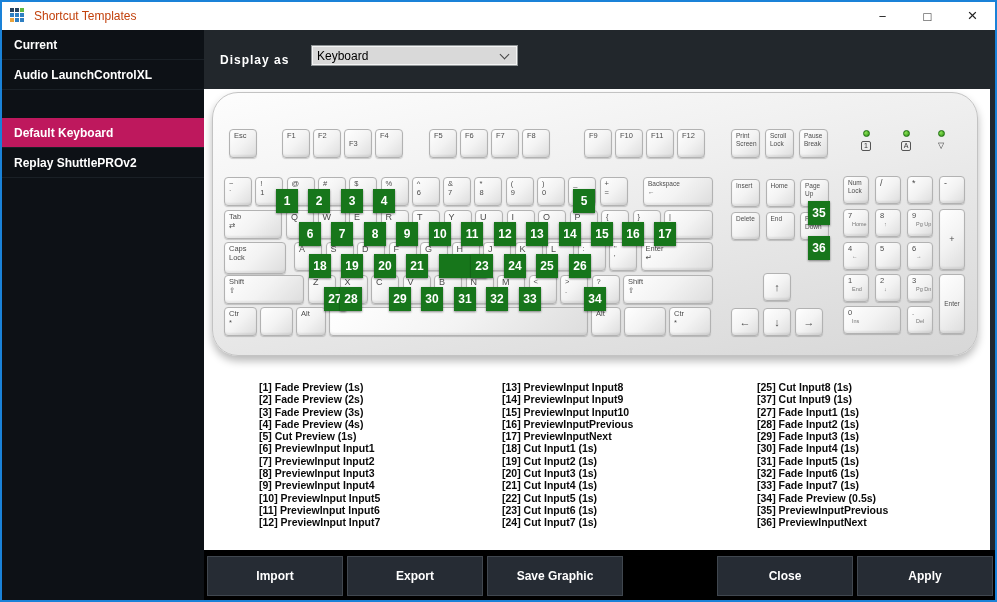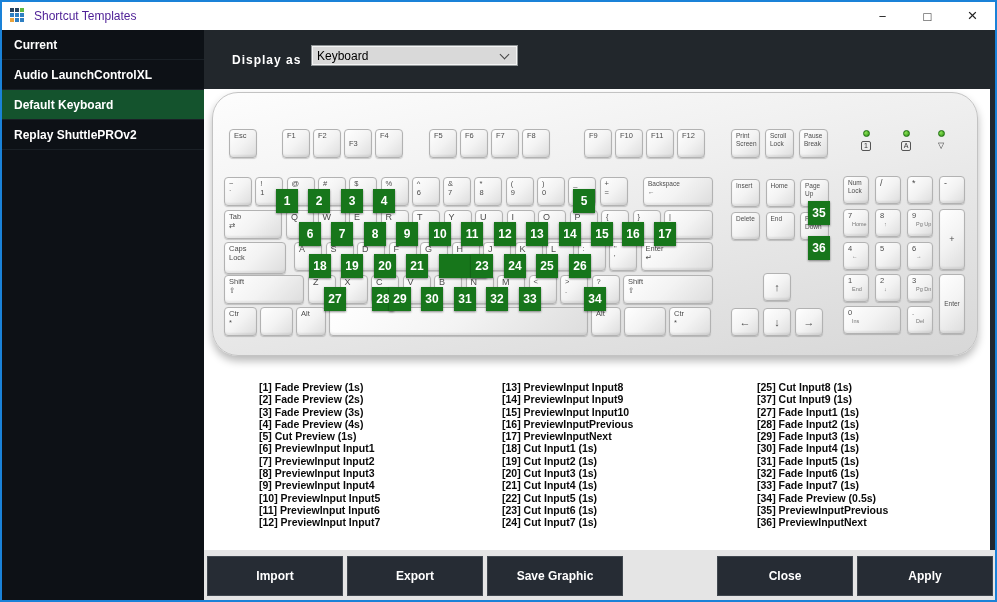--- a/index.html
+++ b/index.html
@@ -7,44 +7,44 @@
               font-family:"Liberation Sans", sans-serif; cursor:default; }
   .window { position:relative; width:997px; height:602px; background:#fff;
             border:2px solid #1a82d8; }
 
   
   .titlebar { position:absolute; left:0; top:0; right:0; height:28px; background:#fff;
               display:flex; align-items:center; }
   .app-icon { width:16px; height:16px; margin-left:8px; display:grid;
               grid-template-columns:repeat(3,4px); grid-template-rows:repeat(3,4px); gap:1px; }
   .app-icon span { width:4px; height:4px; display:block; }
-  .title-text { margin-left:8px; font-size:12px; color:#4c1d95; }
+  .title-text { margin-left:8px; font-size:12px; color:#c2410c; }
   .win-controls { margin-left:auto; display:flex; height:100%; }
   .win-btn { width:45px; height:100%; display:flex; align-items:center; justify-content:center;
              font-size:13px; color:#222; }
   .win-btn.close { font-size:17px; }
 
   
   .sidebar { position:absolute; left:0; top:28px; width:202px; bottom:0; background:#0d1116; }
   .side-item { height:30px; line-height:30px; padding-left:12px; color:#fff; font-size:12px;
                font-weight:bold; border-bottom:1px solid #1a2026; white-space:nowrap; overflow:hidden; }
 
   
   .main { position:absolute; left:202px; top:28px; right:0; bottom:0; background:#212730; }
   .topbar { position:absolute; left:0; top:0; right:0; height:59px; background:#22272c;
             display:flex; align-items:center; }
-  .display-as { color:#fff; font-size:12px; font-weight:bold; margin-left:28px; letter-spacing:1px; }
+  .display-as { color:#fff; font-size:12px; font-weight:bold; margin-left:16px; letter-spacing:1px; }
   .dropdown { position:absolute; left:107px; top:15px; width:207px; height:21px;
               background:#d9d9d9; border:1px solid #8f9496; box-shadow:inset 0 0 0 1px #f5f5f5;
               display:flex; align-items:center; font-size:12px; color:#000; padding-left:5px; }
   .chev { position:absolute; right:9px; top:5px; width:7px; height:7px;
           border-right:1.5px solid #444; border-bottom:1.5px solid #444; transform:rotate(45deg); }
 
   .content { position:absolute; left:0; top:59px; width:786px; height:461px; background:#fff; }
-  .footer { position:absolute; left:0; top:520px; right:0; bottom:0; background:#e5e5e5; }
+  .footer { position:absolute; left:0; top:520px; right:0; bottom:0; background:#000000; }
   .footer-left { position:absolute; left:3px; top:6px; display:flex; gap:4px; }
   .footer-right { position:absolute; right:2px; top:6px; display:flex; gap:4px; }
   .fbtn { width:136px; height:40px; background:#262c34; border:1px solid #40474f; color:#fff;
           font-size:12px; font-weight:bold; display:flex; align-items:center; justify-content:center; }
 
   
   .kb-body { position:absolute; left:8px; top:3px; width:766px; height:264px;
              background:linear-gradient(168deg,#fdfdfd 0%,#efefef 40%,#d7d7d7 100%);
              border:1px solid #c3c3c3; border-radius:26px;
              box-shadow:0 5px 9px rgba(0,0,0,.28); }
@@ -94,21 +94,21 @@
     <div class="win-controls">
       <div class="win-btn">−</div>
       <div class="win-btn">□</div>
       <div class="win-btn close">×</div>
     </div>
   </div>
 
   <div class="sidebar">
       <div class="side-item">Current</div>
       <div class="side-item">Audio LaunchControlXL</div>
-      <div class="side-item" style="background: #14532d;">Default Keyboard</div>
+      <div class="side-item" style="background: #be185d; margin-top: 28px;">Default Keyboard</div>
       <div class="side-item">Replay ShuttlePROv2</div>
     </div>
 
   <div class="main">
     <div class="topbar">
       <span class="display-as">Display as</span>
       <div class="dropdown">
         <span>Keyboard</span>
         <span class="chev"></span>
       </div>
@@ -491,21 +491,21 @@
           <div class="badge" style="left: 96px; top: 161px; background: rgb(23, 118, 27);">18</div>
           <div class="badge" style="left: 128px; top: 161px; background: rgb(23, 118, 27);">19</div>
           <div class="badge" style="left: 161px; top: 161px; background: rgb(23, 118, 27);">20</div>
           <div class="badge" style="left: 193px; top: 161px; background: rgb(23, 118, 27);">21</div>
           <div class="badge" style="left: 226px; top: 161px; background: rgb(23, 118, 27); padding-left: 48px;">22</div>
           <div class="badge" style="left: 258px; top: 161px; background: rgb(23, 118, 27);">23</div>
           <div class="badge" style="left: 291px; top: 161px; background: rgb(23, 118, 27);">24</div>
           <div class="badge" style="left: 323px; top: 161px; background: rgb(23, 118, 27);">25</div>
           <div class="badge" style="left: 356px; top: 161px; background: rgb(23, 118, 27);">26</div>
           <div class="badge" style="left: 111px; top: 194px; background: rgb(23, 118, 27);">27</div>
-          <div class="badge" style="left: 159px; top: 194px; background: rgb(23, 118, 27);">28</div>
+          <div class="badge" style="left: 127px; top: 194px; background: rgb(23, 118, 27);">28</div>
           <div class="badge" style="left: 176px; top: 194px; background: rgb(23, 118, 27);">29</div>
           <div class="badge" style="left: 208px; top: 194px; background: rgb(23, 118, 27);">30</div>
           <div class="badge" style="left: 241px; top: 194px; background: rgb(23, 118, 27);">31</div>
           <div class="badge" style="left: 273px; top: 194px; background: rgb(23, 118, 27);">32</div>
           <div class="badge" style="left: 306px; top: 194px; background: rgb(23, 118, 27);">33</div>
           <div class="badge" style="left: 371px; top: 194px; background: rgb(23, 118, 27);">34</div>
           <div class="badge" style="left: 595px; top: 108px; background: rgb(23, 118, 27);">35</div>
           <div class="badge" style="left: 595px; top: 143px; background: rgb(23, 118, 27);">36</div>
         </div>
       <div class="sc-col" style="left:36px">

